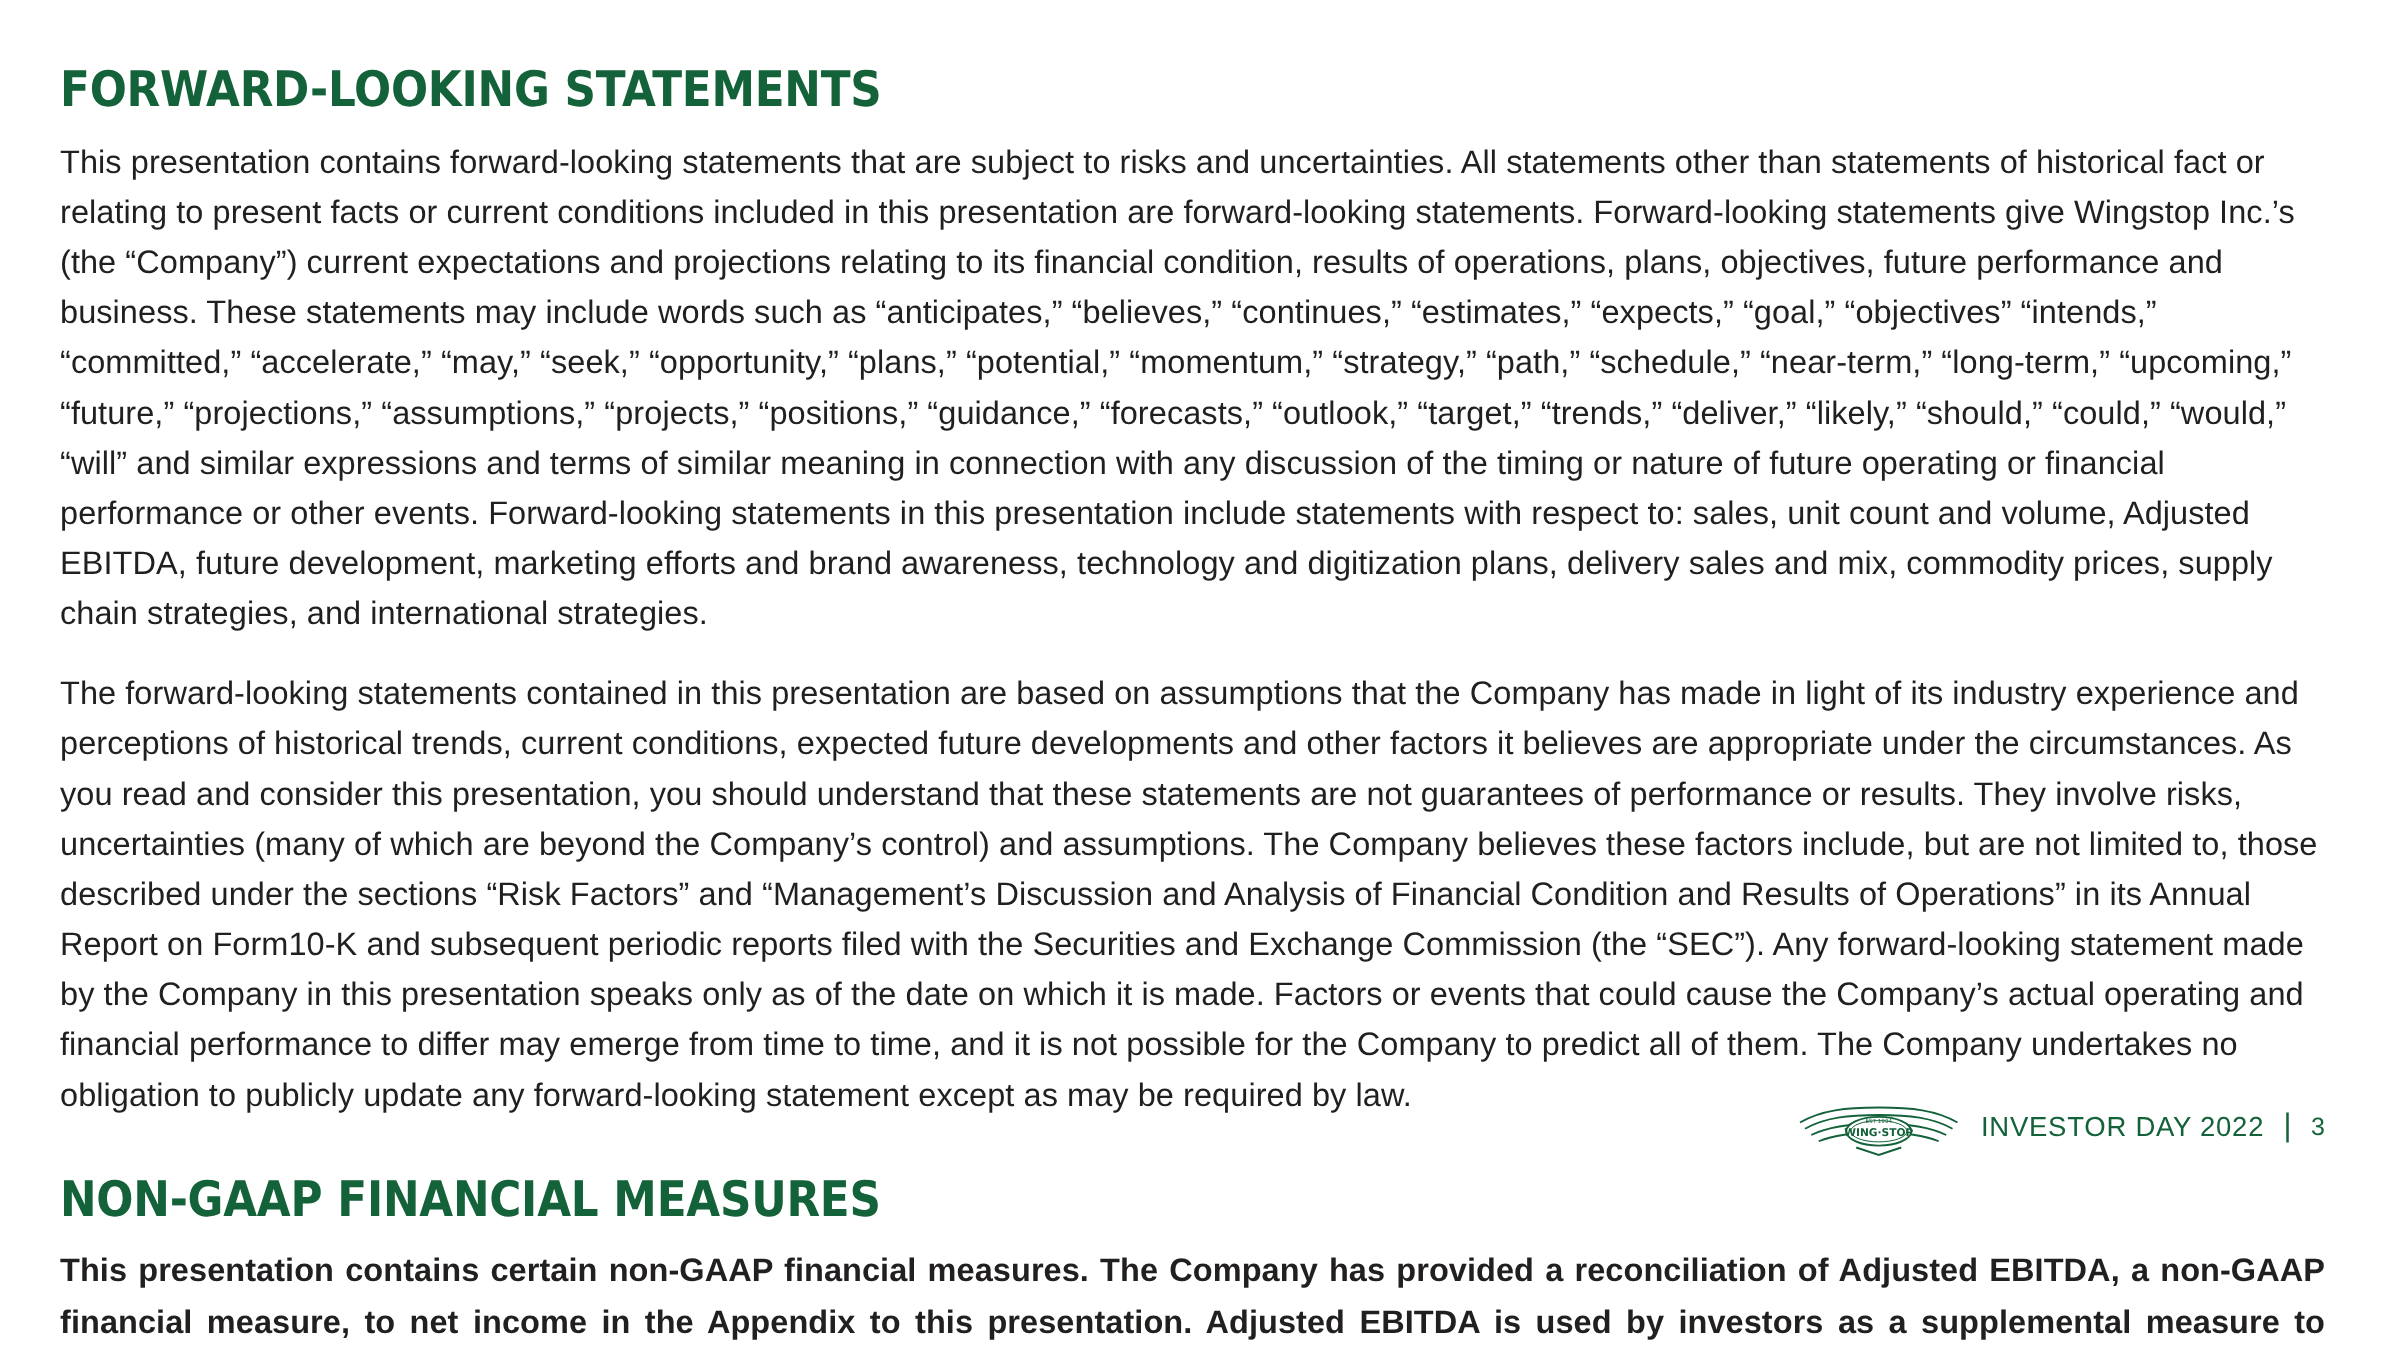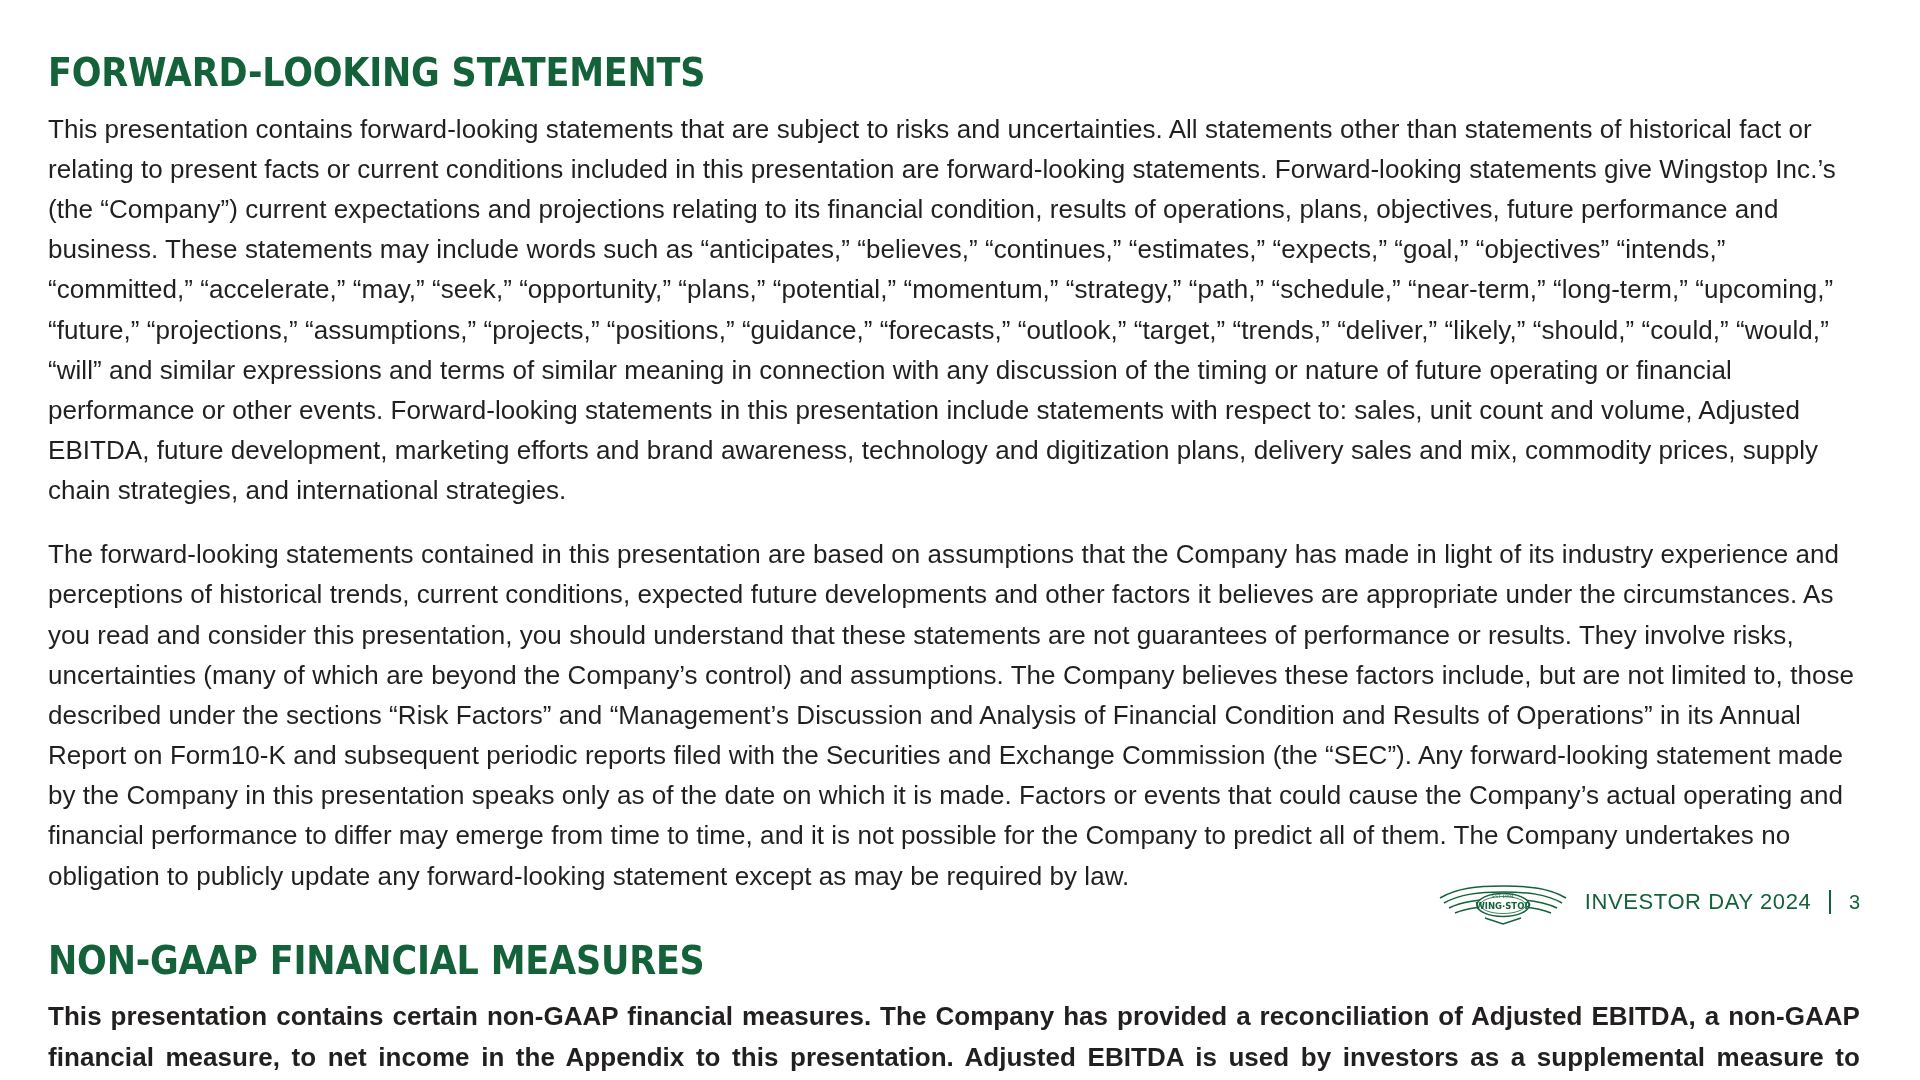--- a/index.html
+++ b/index.html
@@ -114,18 +114,18 @@
           <path d="M24 64 C 52 50, 90 46, 132 46 C 174 46, 212 50, 240 64"></path>
           <path d="M36 74 C 60 64, 96 60, 132 60 C 168 60, 204 64, 228 74"></path>
         </g>
         <ellipse cx="132" cy="58" rx="52" ry="23" fill="#ffffff" stroke="#14623A" stroke-width="3"></ellipse>
         <ellipse cx="132" cy="58" rx="45" ry="17" fill="#ffffff" stroke="#14623A" stroke-width="1.6"></ellipse>
         <text x="132" y="44" text-anchor="middle" font-family="DejaVu Sans, sans-serif" font-size="9" fill="#14623A">EST 1994</text>
         <text x="132" y="66" text-anchor="middle" font-family="DejaVu Sans, sans-serif" font-weight="bold" font-size="17" fill="#14623A">WING·STOP</text>
         <path d="M96 84 L132 96 L168 84" fill="none" stroke="#14623A" stroke-width="3"></path>
       </svg>
     </span>
-    <span class="footer-text">INVESTOR DAY 2024</span>
+    <span class="footer-text">INVESTOR DAY 2022</span>
     <span class="footer-sep"></span>
     <span class="page-num">3</span>
   </div>
 
 </div>
 
 </body></html>

